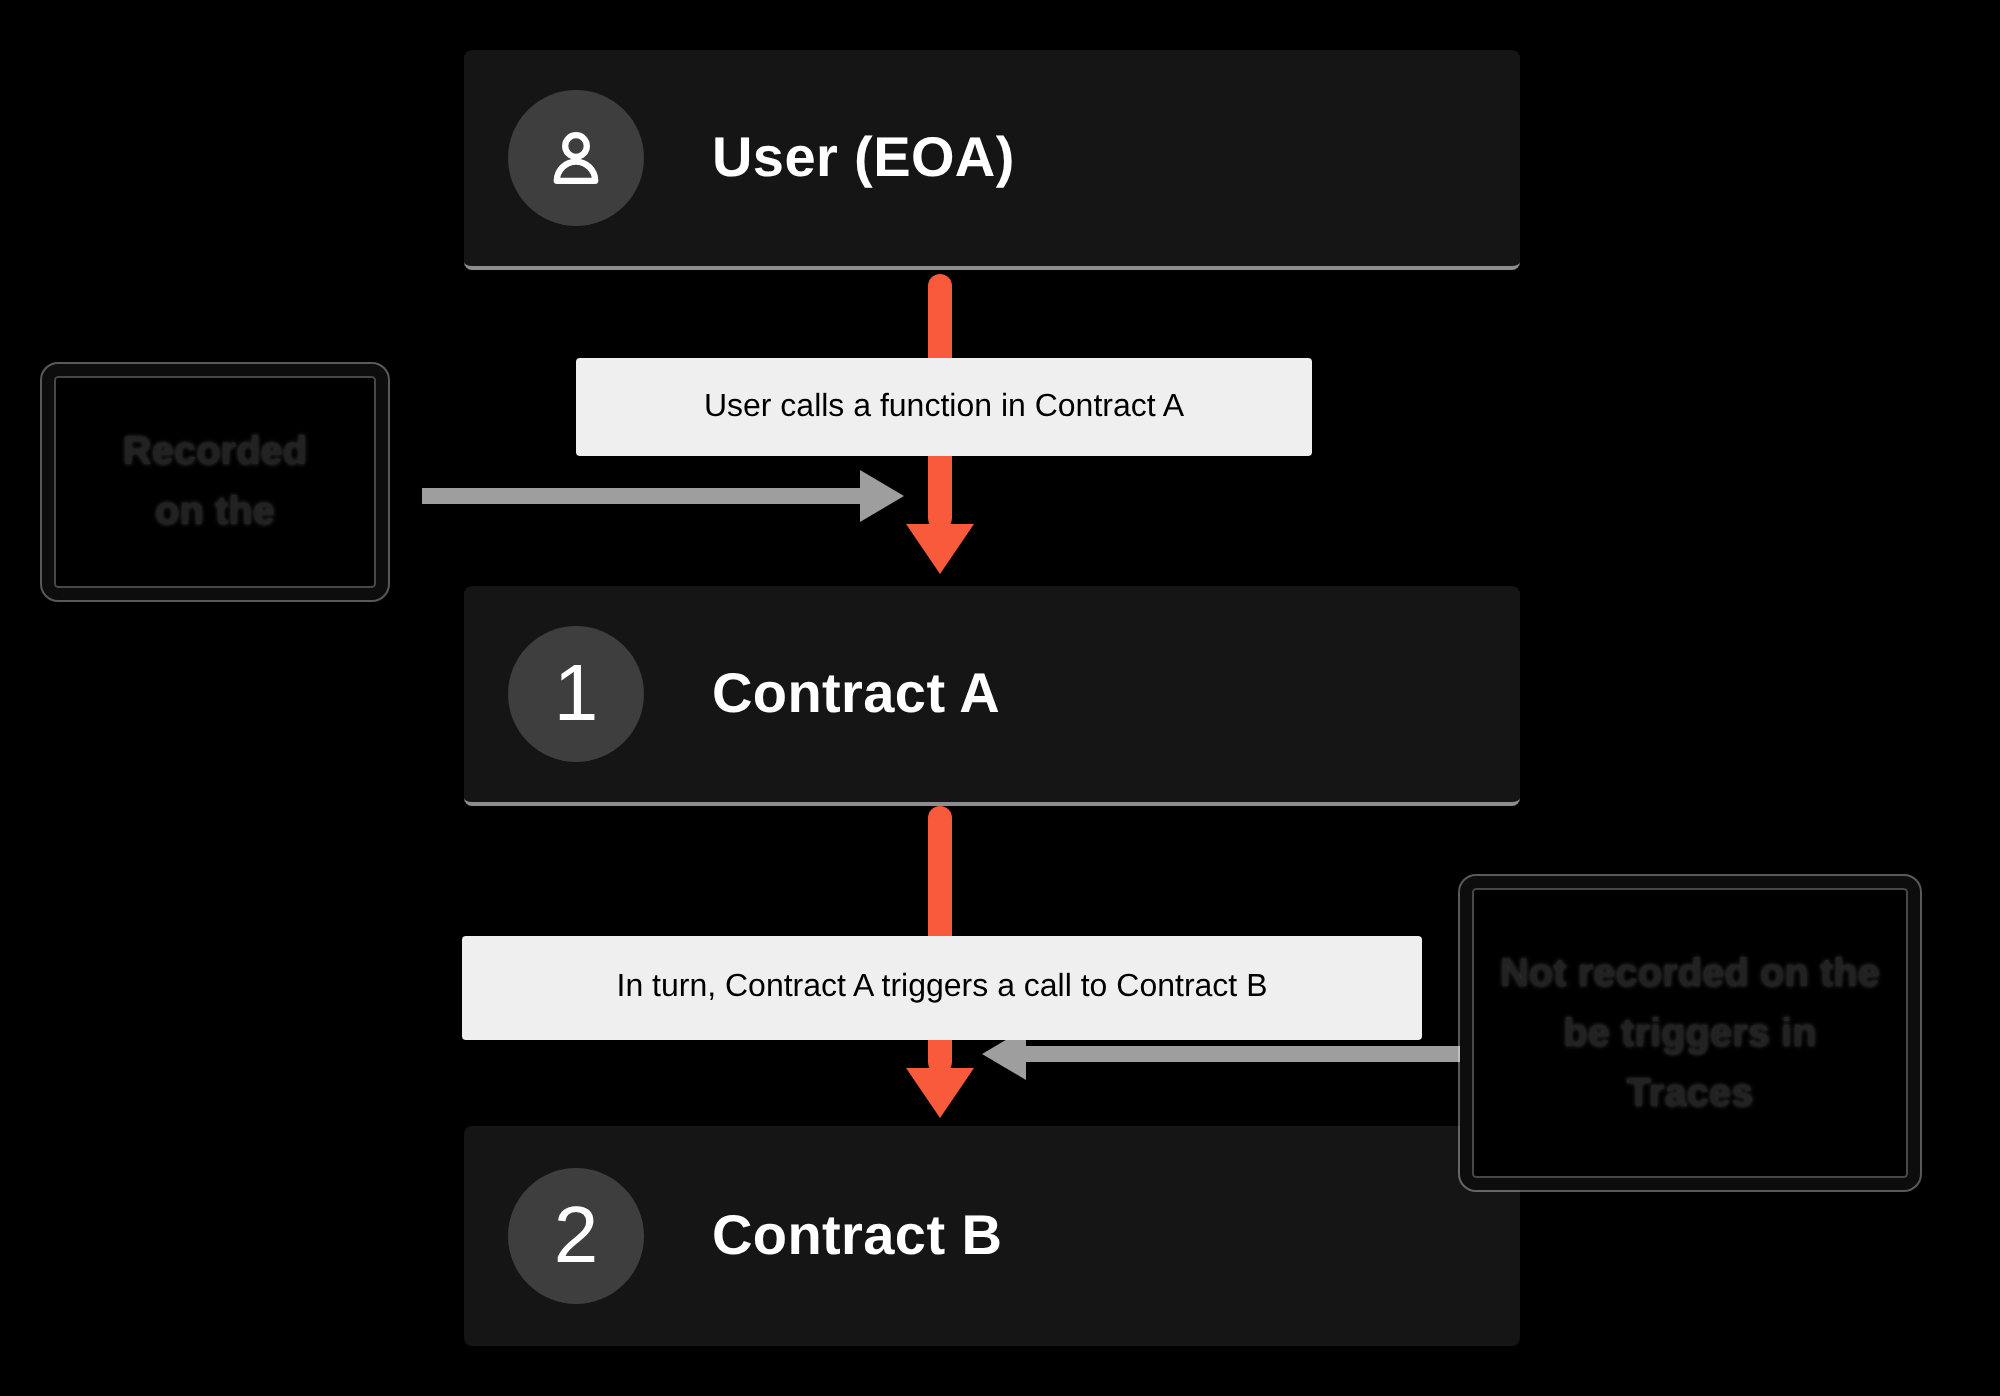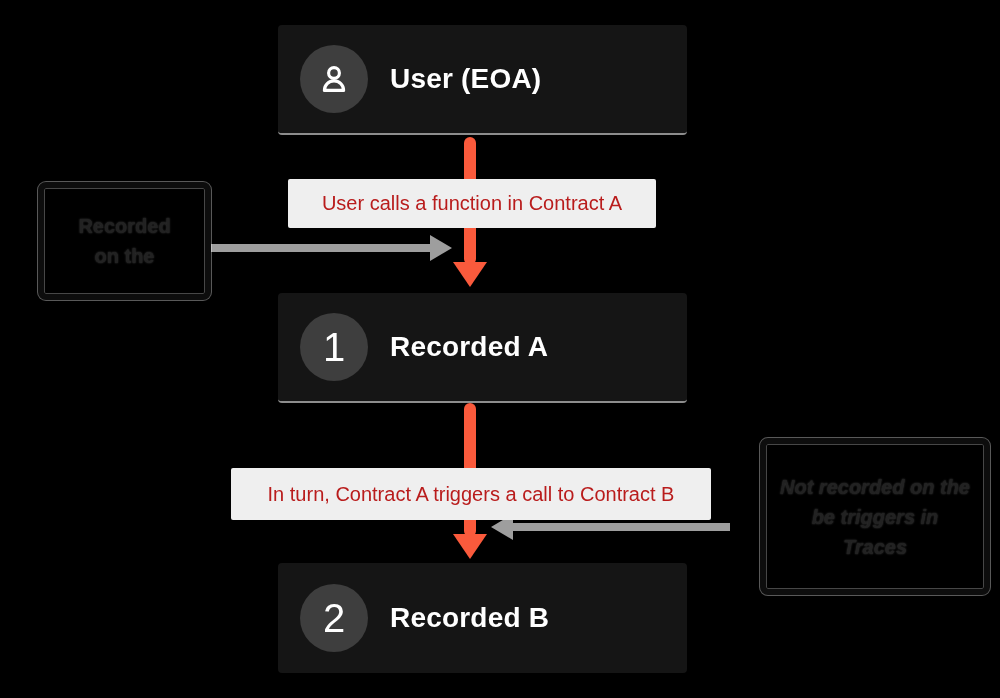--- a/index.html
+++ b/index.html
@@ -8,31 +8,30 @@
     width: 1000px;
     height: 698px;
     background: #000000;
     overflow: hidden;
     font-family: "Liberation Sans", "DejaVu Sans", sans-serif;
   }
   
   .node {
     position: absolute;
     left: 232px;
-    width: 409px;
+    width: 528px;
     height: 110px;
     background: #151515;
     border-radius: 4px;
     display: flex;
     align-items: center;
     padding-left: 22px;
     box-sizing: border-box;
-    gap: 22px;
+    gap: 34px;
     z-index: 3;
-    margin-left: 46px;
   }
   .node.underlined { border-bottom: 2px solid #8d8d8d; }
   .node-user { top: 25px; }
   .node-a { top: 293px; }
   .node-b { top: 563px; }
   .badge-circle {
     width: 68px;
     height: 68px;
     border-radius: 50%;
     background: #3e3e3e;
@@ -71,22 +70,22 @@
     border-right: 17px solid transparent;
     border-top: 25px solid #fa5a3c;
     z-index: 1;
   }
   .head-1 { left: 453px; top: 262px; }
   .head-2 { left: 453px; top: 534px; }
   
   .step-label {
     position: absolute;
     background: #efefef;
-    color: #b91c1c;
-    font-size: 20px;
+    color: #000000;
+    font-size: 16px;
     display: flex;
     align-items: center;
     justify-content: center;
     border-radius: 2px;
     z-index: 2;
     box-sizing: border-box;
     white-space: nowrap;
   }
   .step-label-1 { left: 288px; top: 179px; width: 368px; height: 49px; }
   .step-label-2 { left: 231px; top: 468px; width: 480px; height: 52px; }
@@ -115,22 +114,22 @@
     border: 6px solid #0d0d0d;
     border-radius: 8px;
     box-shadow: 0 0 0 1px rgba(255,255,255,0.35), inset 0 0 0 1px rgba(255,255,255,0.28);
     box-sizing: border-box;
     display: flex;
     flex-direction: column;
     align-items: center;
     justify-content: center;
     z-index: 3;
   }
-  .note-left  { left: 38px;  top: 182px; width: 173px; height: 118px; }
-  .note-right { left: 760px; top: 438px; width: 230px; height: 157px; font-style: italic; }
+  .note-left  { left: 21px;  top: 182px; width: 173px; height: 118px; }
+  .note-right { left: 730px; top: 438px; width: 230px; height: 157px; }
   .note-line {
     color: #222222;
     text-shadow: 0 0 2px rgba(140,140,140,0.45);
     font-size: 20px;
     font-weight: 700;
     line-height: 30px;
     white-space: nowrap;
   }
   .user-icon-svg { display: block; }
 </style>
@@ -160,30 +159,30 @@
     </div>
     <div class="node-title">User (EOA)</div>
   </div>
 
   <div class="step-label step-label-1">User calls a function in Contract A</div>
 
   <div class="node node-a underlined">
     <div class="badge-circle">
       <span class="badge-num">1</span>
     </div>
-    <div class="node-title">Recorded A</div>
+    <div class="node-title">Contract A</div>
   </div>
 
   <div class="step-label step-label-2">In turn, Contract A triggers a call to Contract B</div>
 
   <div class="node node-b">
     <div class="badge-circle">
       <span class="badge-num">2</span>
     </div>
-    <div class="node-title">Recorded B</div>
+    <div class="node-title">Contract B</div>
   </div>
 
   <div class="note note-left">
     <span class="note-line">Recorded</span>
     <span class="note-line">on the</span>
   </div>
 
   <div class="note note-right">
     <span class="note-line">Not recorded on the</span>
     <span class="note-line">be triggers in</span>

